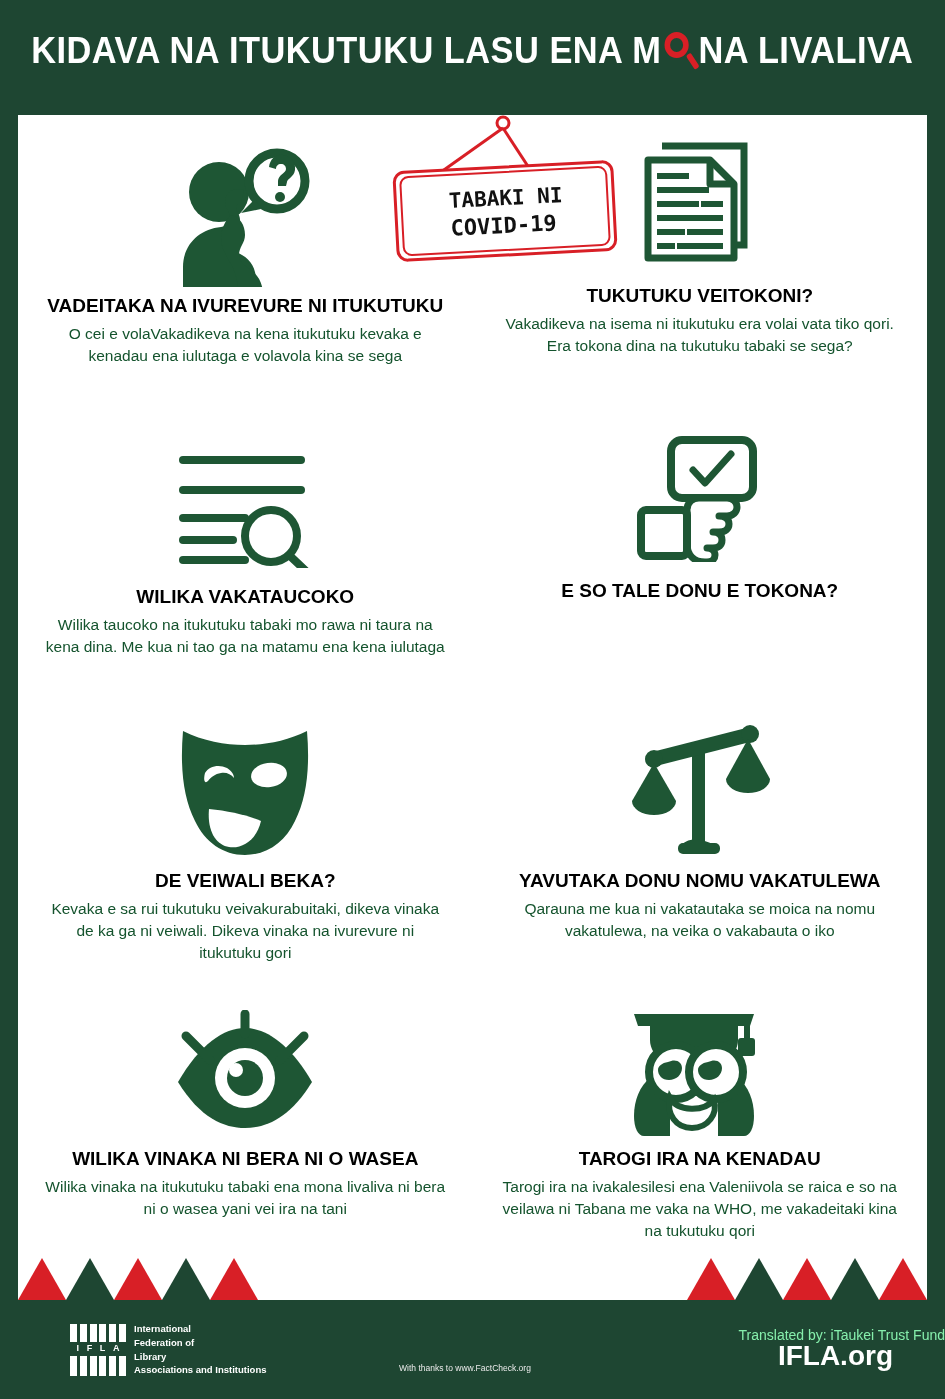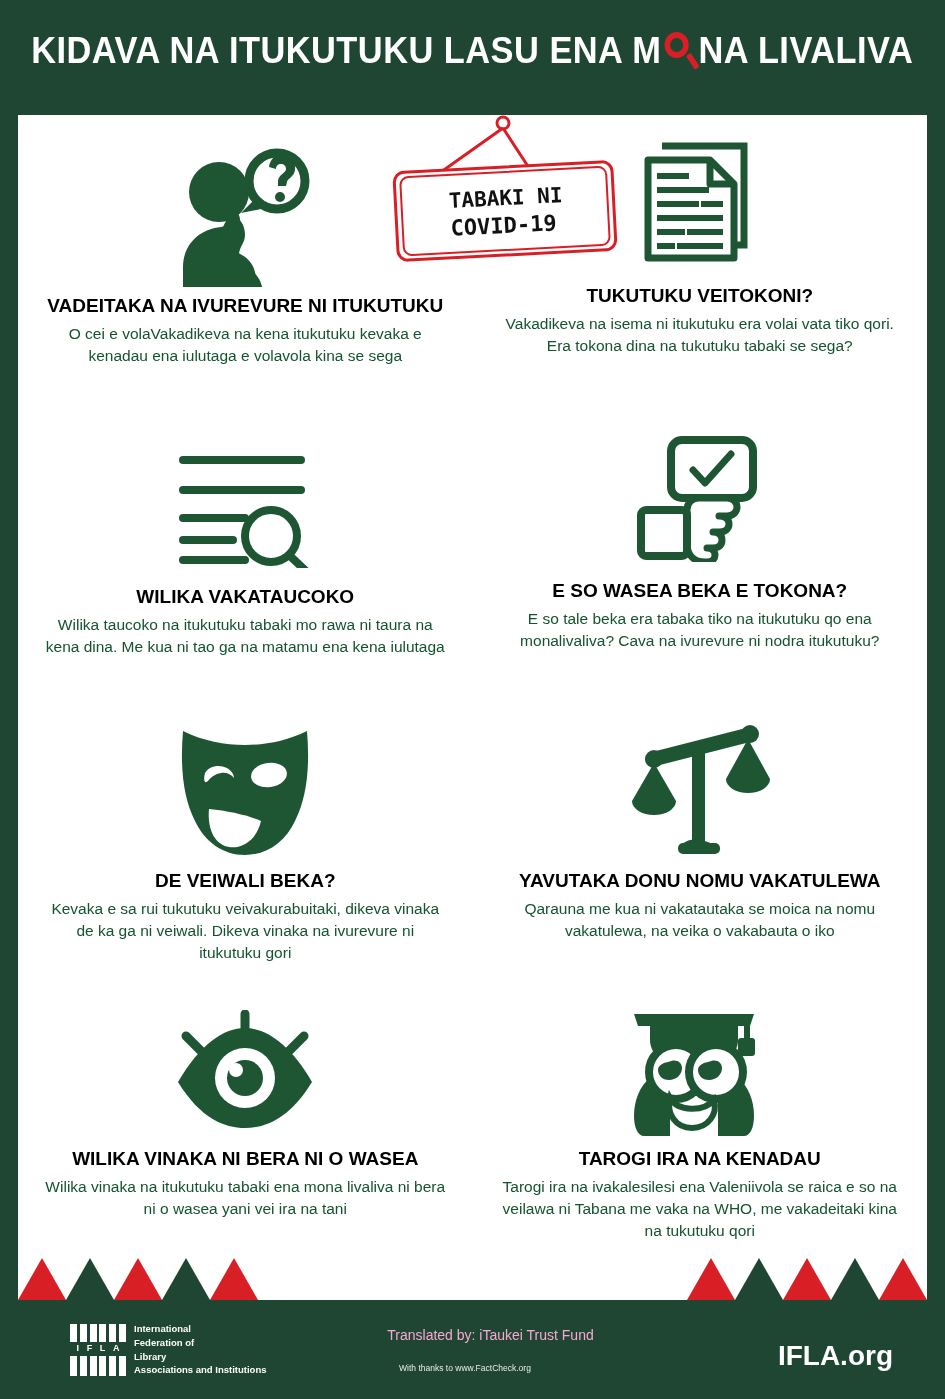--- a/index.html
+++ b/index.html
@@ -132,21 +132,21 @@
   #ifla-mark .band b{
     font-size:9px;font-weight:bold;color:#ffffff;line-height:1;
     background:#1e4632;padding:0 1px;
   }
   #ifla-words{
     font-size:9.5px;line-height:1.45;font-weight:bold;
     color:#ffffff;
   }
   #translated{
     position:absolute;left:0;right:0;top:27px;
-    text-align:center;font-size:14px;color:#f9a8d4;margin-left:36px;
+    text-align:right;font-size:14px;color:#86efac;margin-left:36px;
   }
   #thanks{
     position:absolute;left:0;right:15px;top:63px;
     text-align:center;font-size:8.5px;color:#eaeaea;
   }
   #ifla-org{
     position:absolute;right:52px;top:40px;
     font-size:28px;font-weight:bold;color:#ffffff;
   }
 </style>
@@ -243,22 +243,21 @@
     <div class="cell r2c2">
       <div class="icon-box">
         <svg width="130" height="130" viewBox="0 0 130 130">
           <rect x="36" y="8" width="82" height="58" rx="11" fill="#ffffff" stroke="#1e5634" stroke-width="8"></rect>
           <path d="M58 38 L70 51 L96 22" fill="none" stroke="#1e5634" stroke-width="7" stroke-linecap="round" stroke-linejoin="round"></path>
           <rect x="70" y="66" width="11" height="18" fill="#1e5634"></rect>
           <path d="M52 78c0-8 6-12 12-12h28c6 0 10 4 10 9s-4 9-10 9h-8c6 0 10 3 10 8s-4 8-10 8h-6c6 0 9 3 9 8s-3 8-9 8h-6c5 0 8 3 8 7s-3 7-8 7H70c-11 0-18-7-18-18z" fill="#ffffff" stroke="#1e5634" stroke-width="7" stroke-linejoin="round"></path>
           <rect x="6" y="78" width="46" height="46" rx="5" fill="#ffffff" stroke="#1e5634" stroke-width="8"></rect>
         </svg>
       </div>
-      <div class="c-head">E SO WASEA BEKA E TOKONA?</div>
-      <div class="c-body">E so tale beka era tabaka tiko na itukutuku qo ena monalivaliva? Cava na ivurevure ni nodra itukutuku?</div>
+      <div class="c-head">E SO TALE DONU E TOKONA?</div>
     </div>
 
     <div class="cell r3c1">
       <div class="icon-box">
         <svg width="145" height="140" viewBox="0 0 145 140">
           <path d="M10 14c20 10 42 14 62 14s42-4 62-14c3 36 0 66-12 90-10 21-28 34-50 34s-40-13-50-34C10 80 7 50 10 14z" fill="#1e5634"></path>
           <path d="M32 56c4-7 14-9 22-5 5 3 7 7 7 10-3-4-8-6-13-5-6 1-10 4-13 8-3 3-5 0-3-8z" fill="#ffffff"></path>
           <ellipse cx="96" cy="58" rx="18" ry="12" fill="#ffffff" transform="rotate(-8 96 58)"></ellipse>
           <path d="M36 92c20 2 38 6 52 12-4 18-18 28-32 26-13-2-22-16-20-38z" fill="#ffffff"></path>
         </svg>

